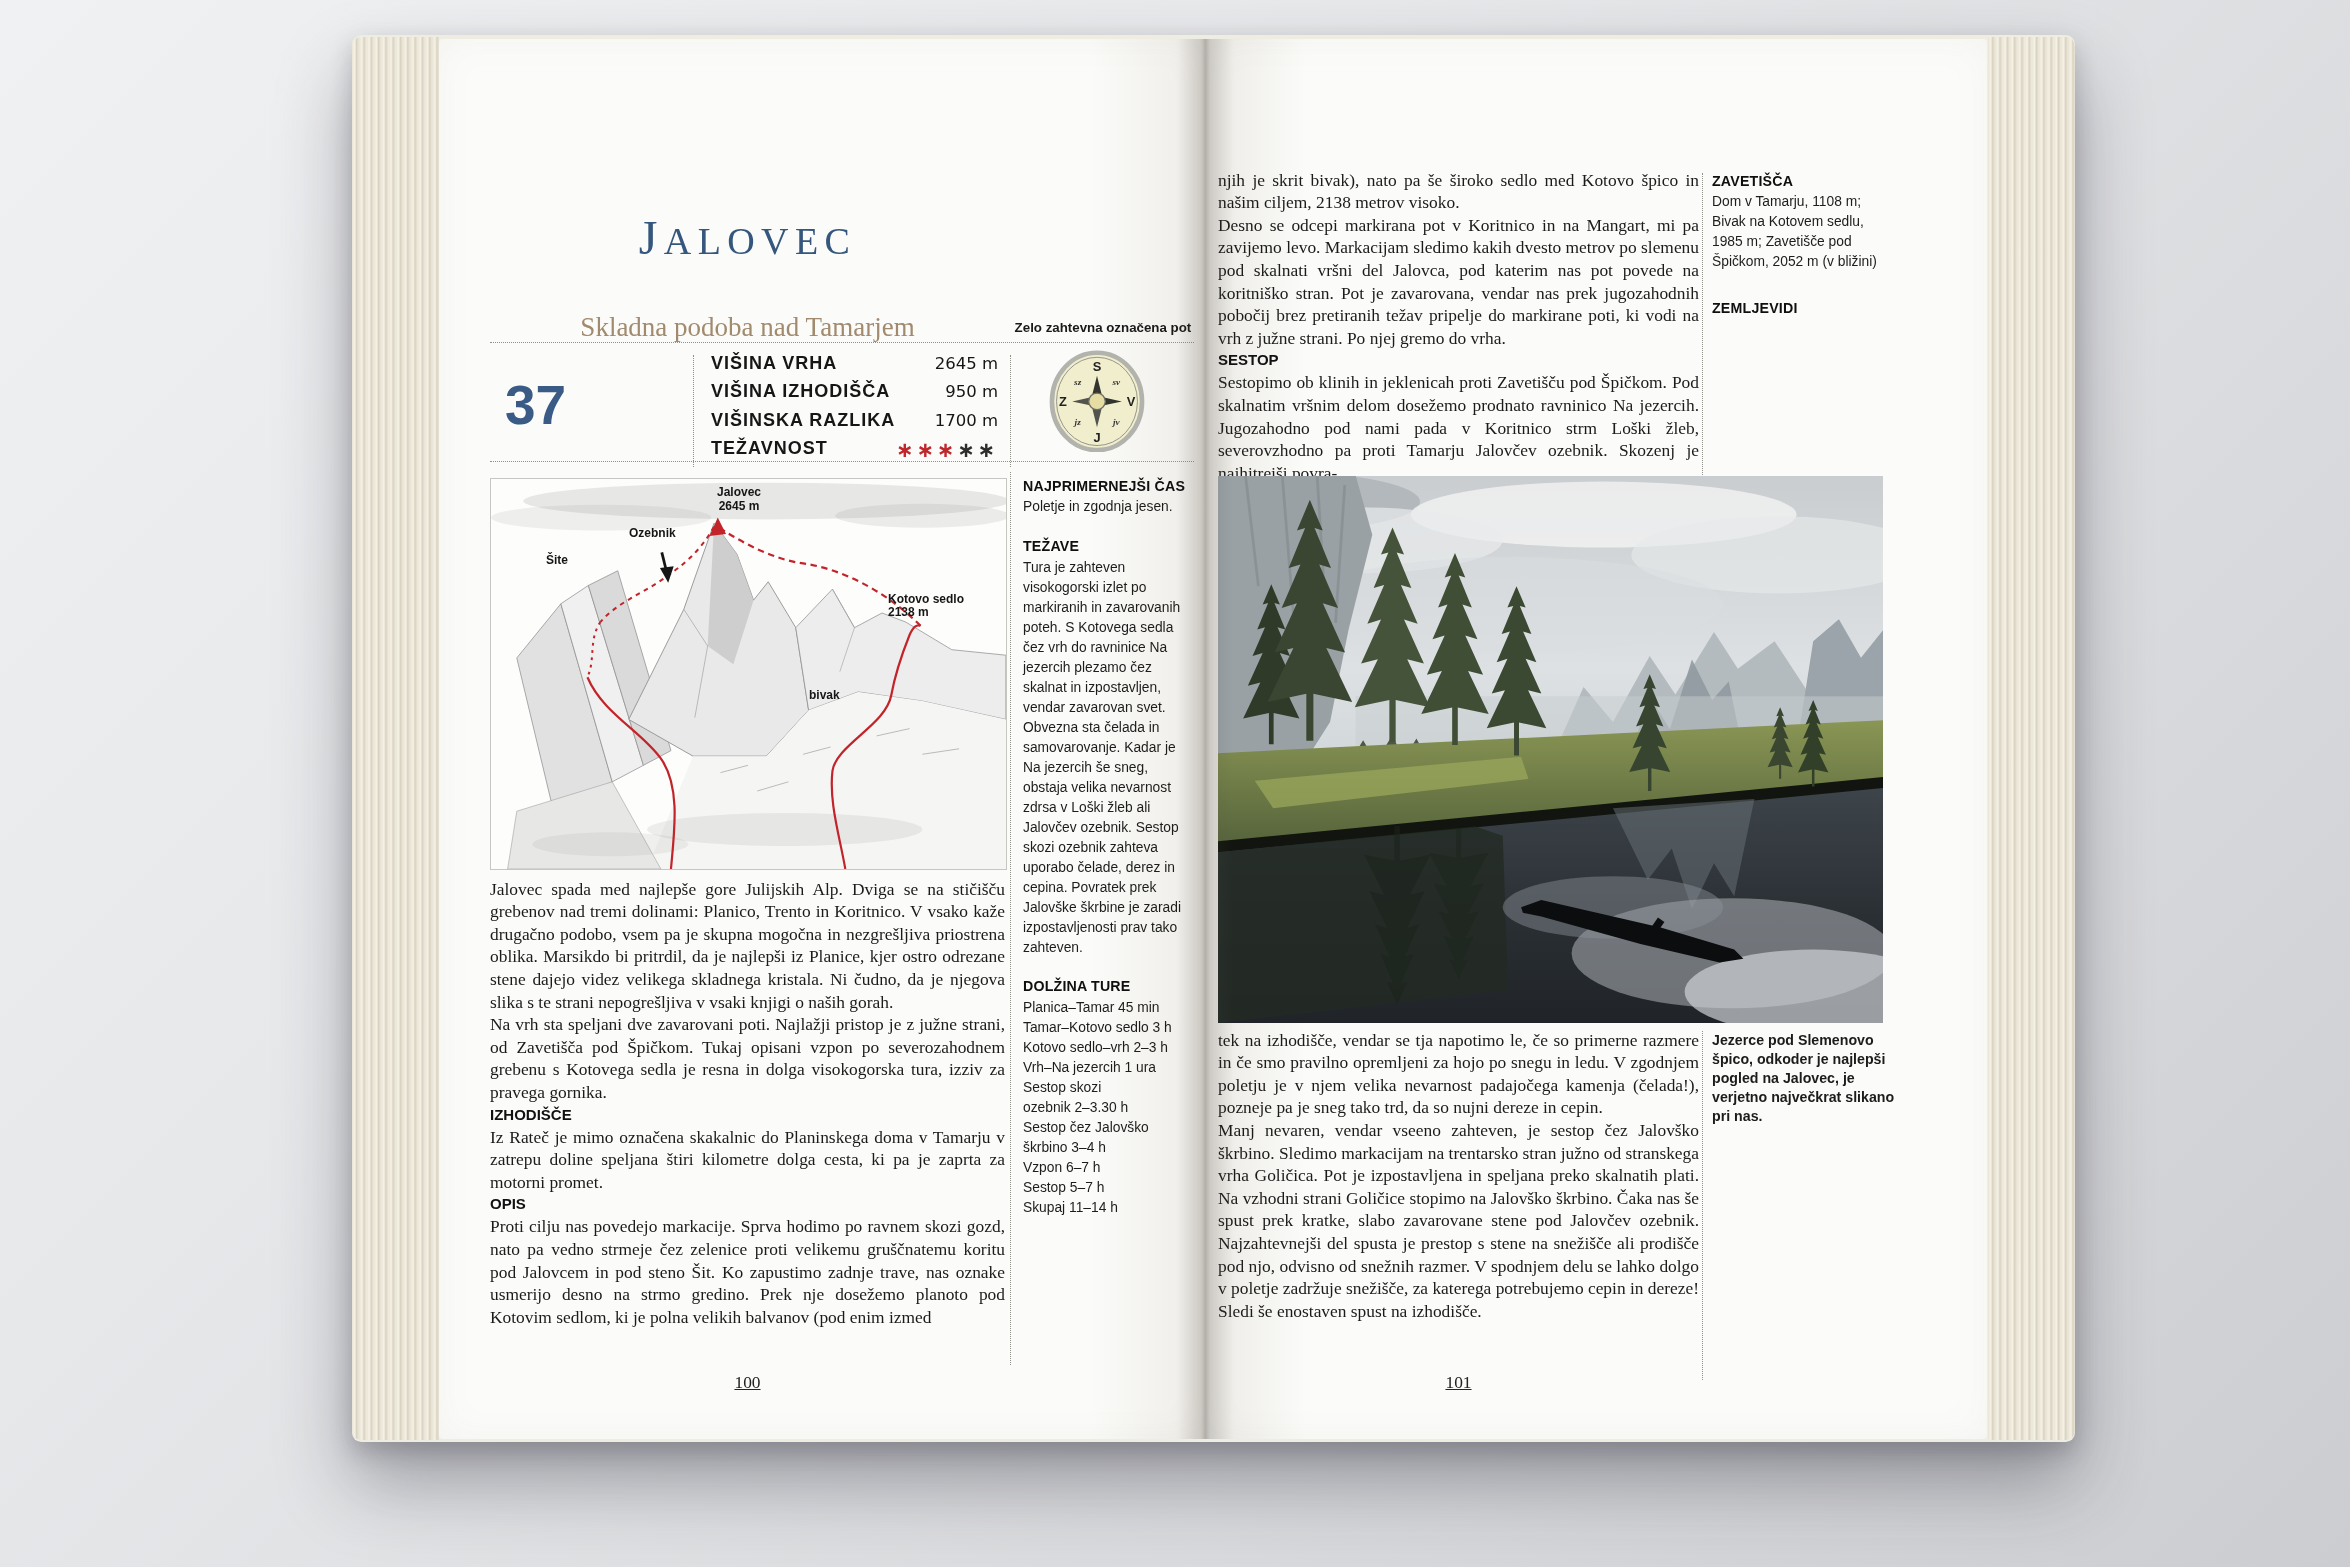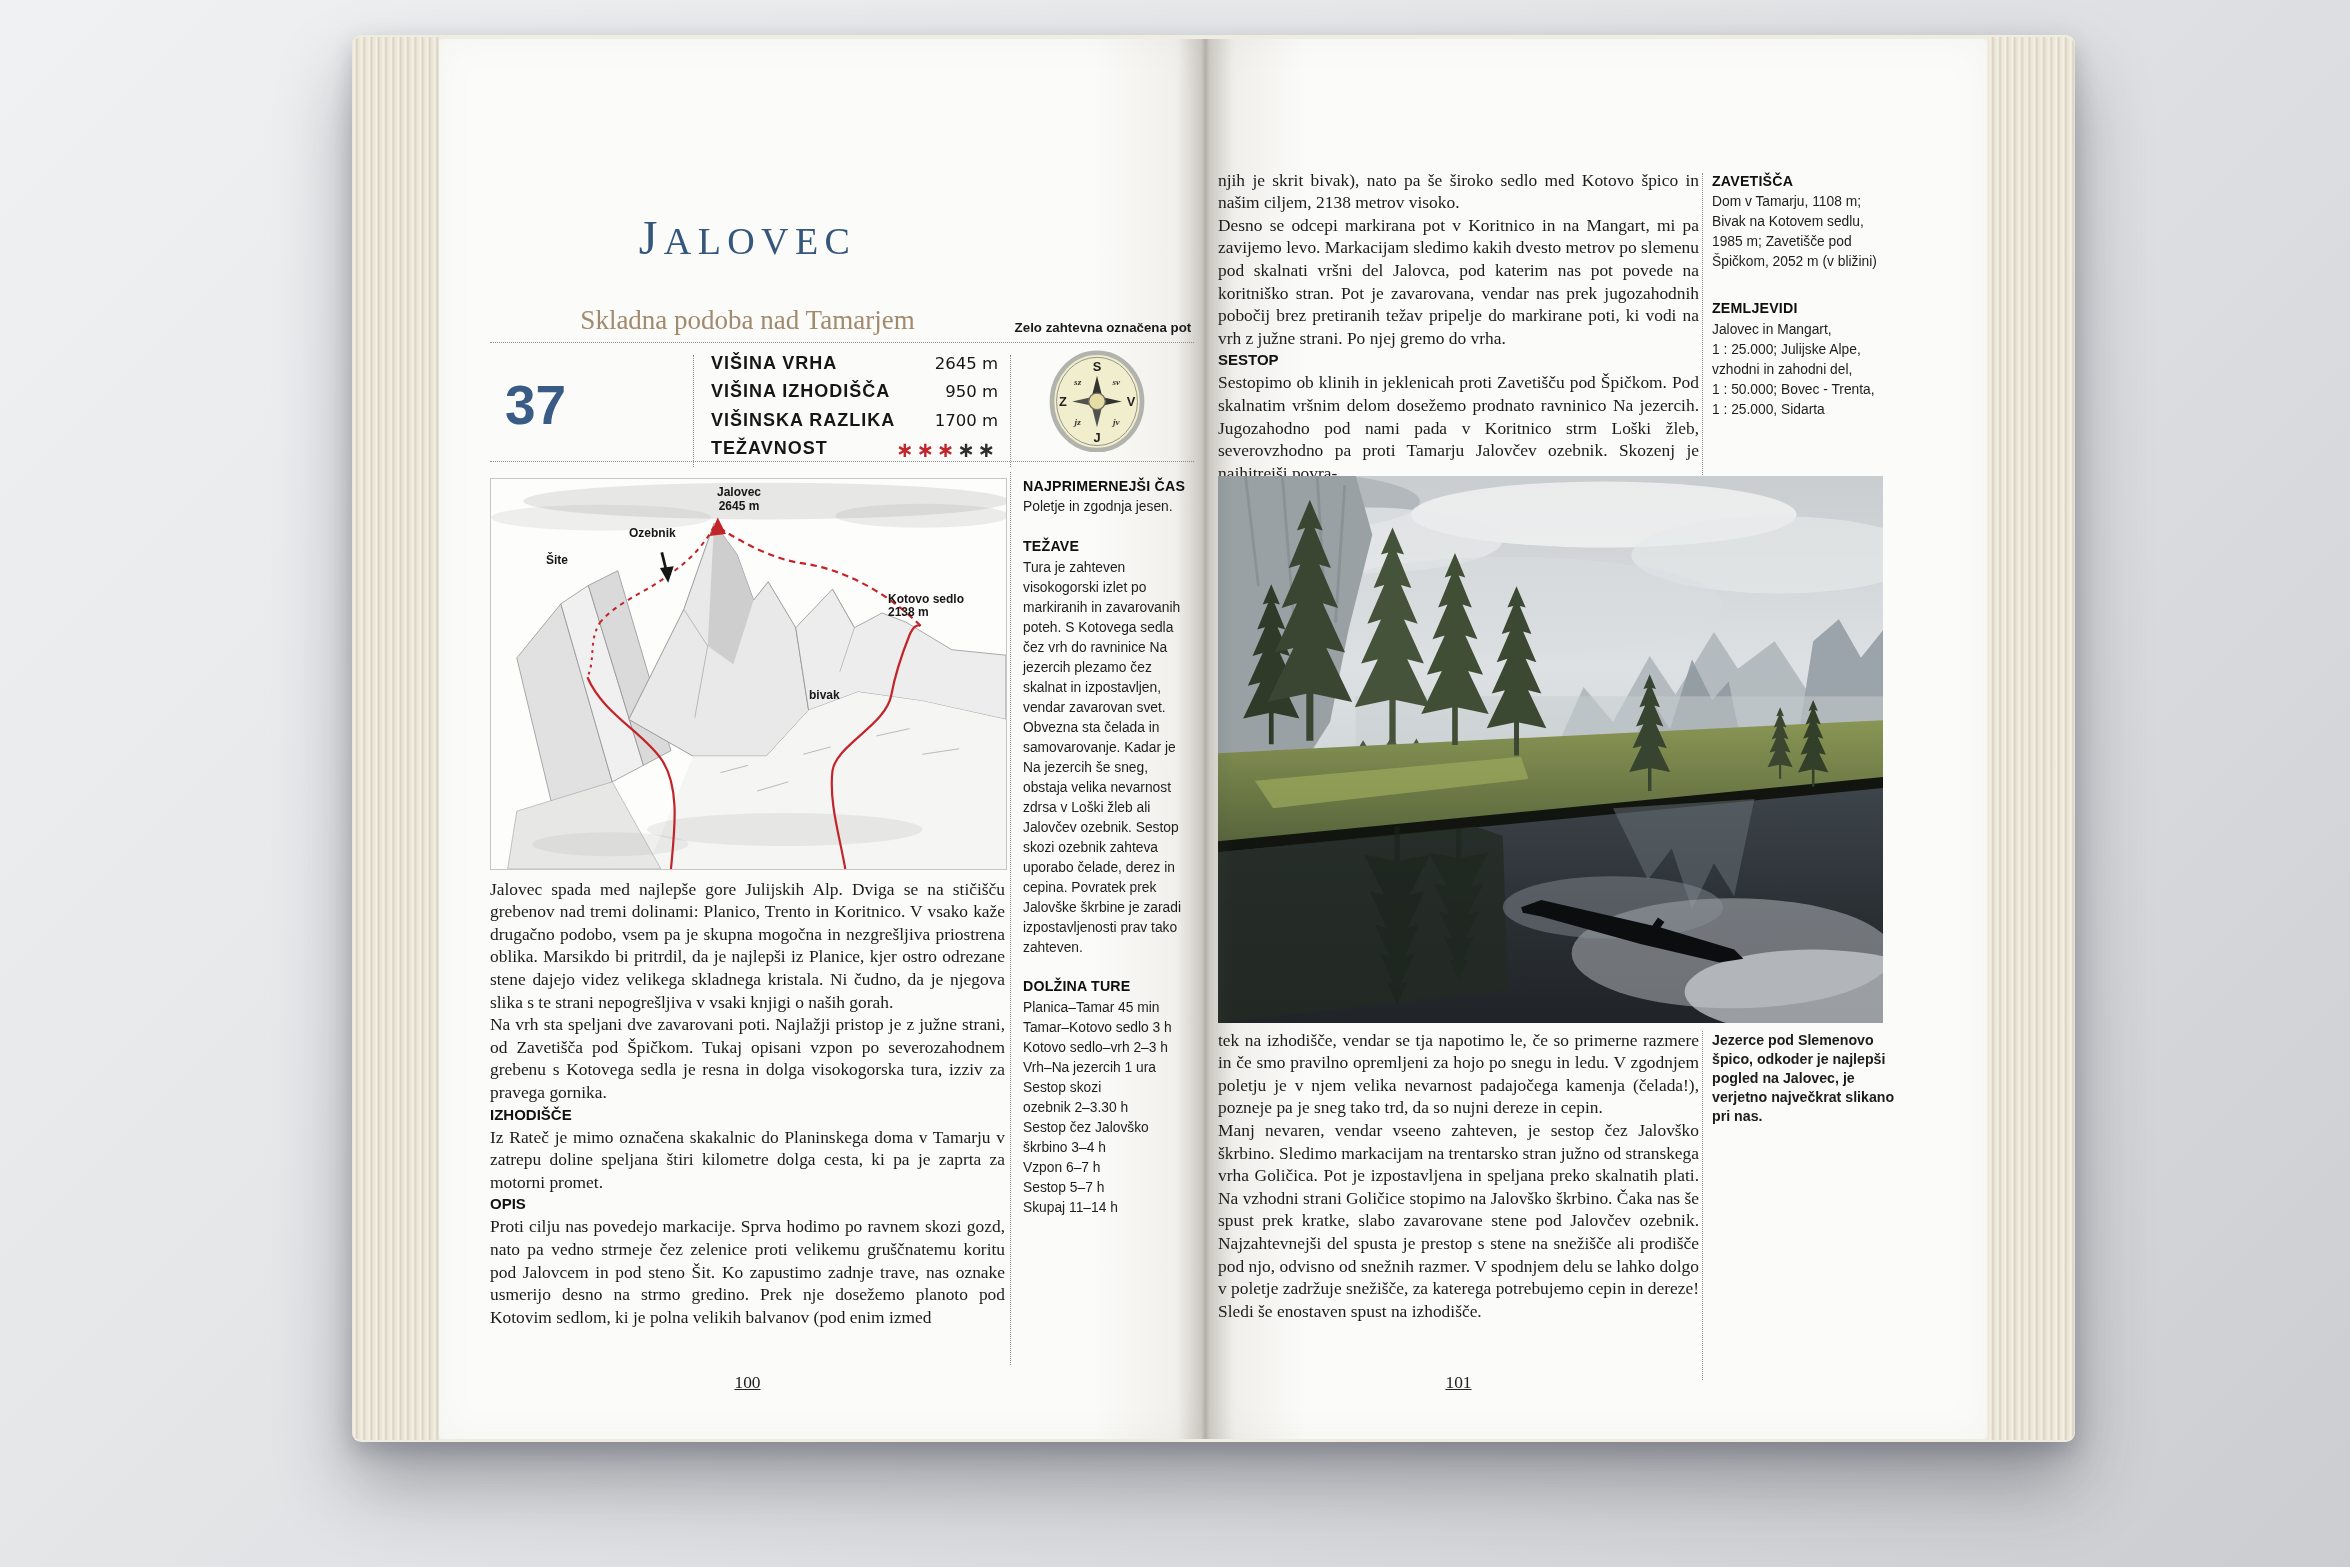--- a/index.html
+++ b/index.html
@@ -32,21 +32,21 @@
   }
   .spine{position:absolute;left:826px;top:3.7px;width:55px;height:1400px;pointer-events:none;
     background:linear-gradient(90deg,rgba(80,75,65,0) 0%,rgba(80,75,65,.14) 42%,rgba(55,50,45,.26) 50%,rgba(80,75,65,.14) 58%,rgba(80,75,65,0) 100%);}
   
   .serif{font-family:"Liberation Serif",serif;font-size:17.4px;line-height:22.6px;text-align:justify;color:#1b1b1a;}
   .serif p{margin:0;}
   .bodyhead{font-family:"Liberation Sans",sans-serif;font-weight:bold;font-size:15px;line-height:22px;color:#111;text-align:left;}
   .title{font-family:"Liberation Serif",serif;font-size:38px;color:#35567d;letter-spacing:6.4px;
     text-transform:uppercase;text-align:center;}
   .title::first-letter{font-size:48px;}
-  .subtitle{font-family:"Liberation Serif",serif;font-size:27px;color:#a18a6d;text-align:center;}
+  .subtitle{font-family:"Liberation Serif",serif;font-size:27px;color:#a18a6d;text-align:center;margin-top:7px;}
   .routetype{font-weight:bold;font-size:13.3px;color:#1a1a1a;white-space:nowrap;}
   .bignum{font-size:55px;font-weight:600;color:#3a5b86;}
   .hdot{border-top:1.8px dotted #90908a;height:0;}
   .vdot{border-left:1.8px dotted #90908a;width:0;}
   .statrow{display:flex;justify-content:space-between;align-items:baseline;height:28.5px;}
   .statlabel{font-weight:bold;font-size:18px;letter-spacing:1px;color:#161616;}
   .statvalue{font-family:"DejaVu Sans",sans-serif;font-size:16.5px;color:#161616;}
   .star{font-family:"DejaVu Sans",sans-serif;font-weight:bold;font-size:21px;line-height:9.2px;vertical-align:-2.8px;letter-spacing:2.8px;}
   .star.red{color:#c0272d;}
   .star.dark{color:#2d2d2b;}
@@ -209,25 +209,20 @@
 
     <div class="abs vdot" style="left:497px;top:134px;height:310px;"></div>
 
     <div class="abs sb" style="left:507px;top:132px;width:191px;">
       <div class="sb-head">ZAVETIŠČA</div>
       <div class="preline">Dom v Tamarju, 1108 m;
 Bivak na Kotovem sedlu,
 1985 m; Zavetišče pod
 Špičkom, 2052 m (v bližini)</div>
       <div class="sb-head" style="margin-top:26px;">ZEMLJEVIDI</div>
-      <div class="preline">Jalovec in Mangart,
-1 : 25.000; Julijske Alpe,
-vzhodni in zahodni del,
-1 : 50.000; Bovec - Trenta,
-1 : 25.000, Sidarta</div>
     </div>
 
     <div class="abs" style="left:13px;top:437px;width:665px;height:547px;">
       <svg viewBox="0 0 724 596" width="665" height="547" preserveAspectRatio="none">
         <defs>
           <linearGradient id="skyG" x1="0" y1="0" x2="0" y2="1">
             <stop offset="0" stop-color="#c9cdd0"></stop>
               <stop offset="0.5" stop-color="#dde1e3"></stop>
               <stop offset="1" stop-color="#c6ccce"></stop>
           </linearGradient>

